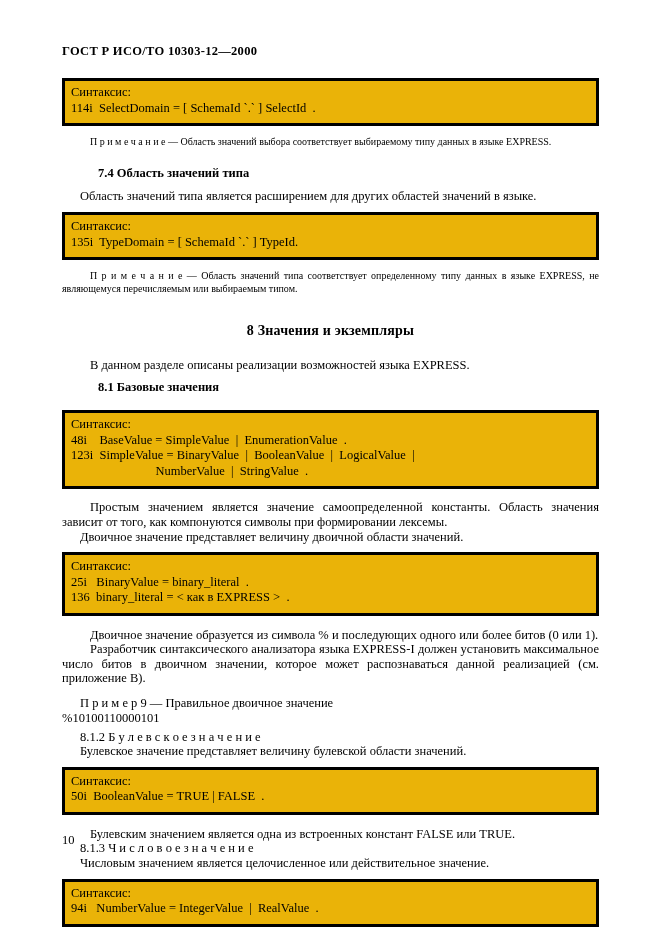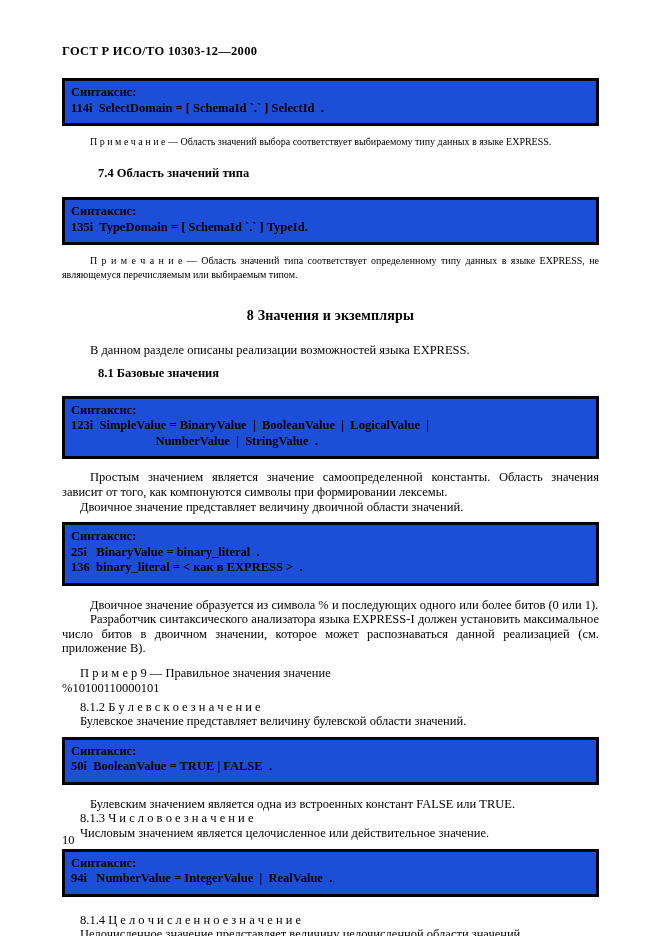--- a/index.html
+++ b/index.html
@@ -36,22 +36,21 @@
     left: 62px;
     top: 78px;
     width: 537px;
   }
   .syntax-box {
     border: 3px solid #000000;
     box-sizing: border-box;
     width: 537px;
     padding: 4px 0 7px 6px;
     margin: 0;
-    background: #1d4ed8;
-    font-weight: bold;
+    background: #eab308;
   }
   .syntax-line {
     font-size: 12.5px;
     line-height: 15.5px;
     white-space: pre;
     font-family: "Liberation Serif", "DejaVu Serif", serif;
   }
   .para {
     font-size: 12.5px;
     line-height: 14.6px;
@@ -121,20 +120,21 @@
       <div class="syntax-line">114i  SelectDomain = [ SchemaId `.` ] SelectId  .</div>
     </div>
 
     <div class="gap-9"></div>
 
     <p class="note"><span class="note-label">П р и м е ч а н и е</span><span> — Область значений выбора соответствует выбираемому типу данных в языке EXPRESS.</span></p>
 
     <div class="gap-10"></div>
 
     <p class="h-sub">7.4 Область значений типа</p>
+    <p class="para para-small-indent">Область значений типа является расширением для других областей значений в языке.</p>
 
     <div class="gap-8"></div>
 
     <div class="syntax-box">
       <div class="syntax-line">Синтаксис:</div>
       <div class="syntax-line">135i  TypeDomain = [ SchemaId `.` ] TypeId.</div>
     </div>
 
     <div class="gap-9"></div>
 
@@ -146,20 +146,21 @@
 
     <div class="gap-14"></div>
 
     <p class="para">В данном разделе описаны реализации возможностей языка EXPRESS.</p>
     <p class="h-sub">8.1 Базовые значения</p>
 
     <div class="gap-7"></div>
 
     <div class="syntax-box">
       <div class="syntax-line">Синтаксис:</div>
+      <div class="syntax-line">48i    BaseValue = SimpleValue  |  EnumerationValue  .</div>
       <div class="syntax-line">123i  SimpleValue = BinaryValue  |  BooleanValue  |  LogicalValue  |</div>
       <div class="syntax-line">                           NumberValue  |  StringValue  .</div>
     </div>
 
     <div class="gap-11"></div>
 
     <p class="para">Простым значением является значение самоопределенной константы. Область значения зависит от того, как компонуются символы при формировании лексемы.</p>
     <p class="para para-small-indent">Двоичное значение представляет величину двоичной области значений.</p>
 
     <div class="gap-8"></div>
@@ -170,21 +171,21 @@
       <div class="syntax-line">136  binary_literal = &lt; как в EXPRESS &gt;  .</div>
     </div>
 
     <div class="gap-12"></div>
 
     <p class="para">Двоичное значение образуется из символа % и последующих одного или более битов (0 или 1).</p>
     <p class="para">Разработчик синтаксического анализатора языка EXPRESS-I должен установить максимальное число битов в двоичном значении, которое может распознаваться данной реализацией (см. приложение В).</p>
 
     <div class="gap-10"></div>
 
-    <p class="para para-small-indent"><span>П р и м е р  9 </span><span>— Правильное значения значение</span></p>
+    <p class="para para-small-indent"><span>П р и м е р  9 </span><span>— Правильное двоичное значение</span></p>
     <p class="mono-val">%10100110000101</p>
 
     <div class="gap-4"></div>
 
     <p class="para para-small-indent"><span>8.1.2 </span><span>Б у л е в с к о е   з н а ч е н и е</span></p>
     <p class="para para-small-indent">Булевское значение представляет величину булевской области значений.</p>
 
     <div class="gap-8"></div>
 
     <div class="syntax-box">

